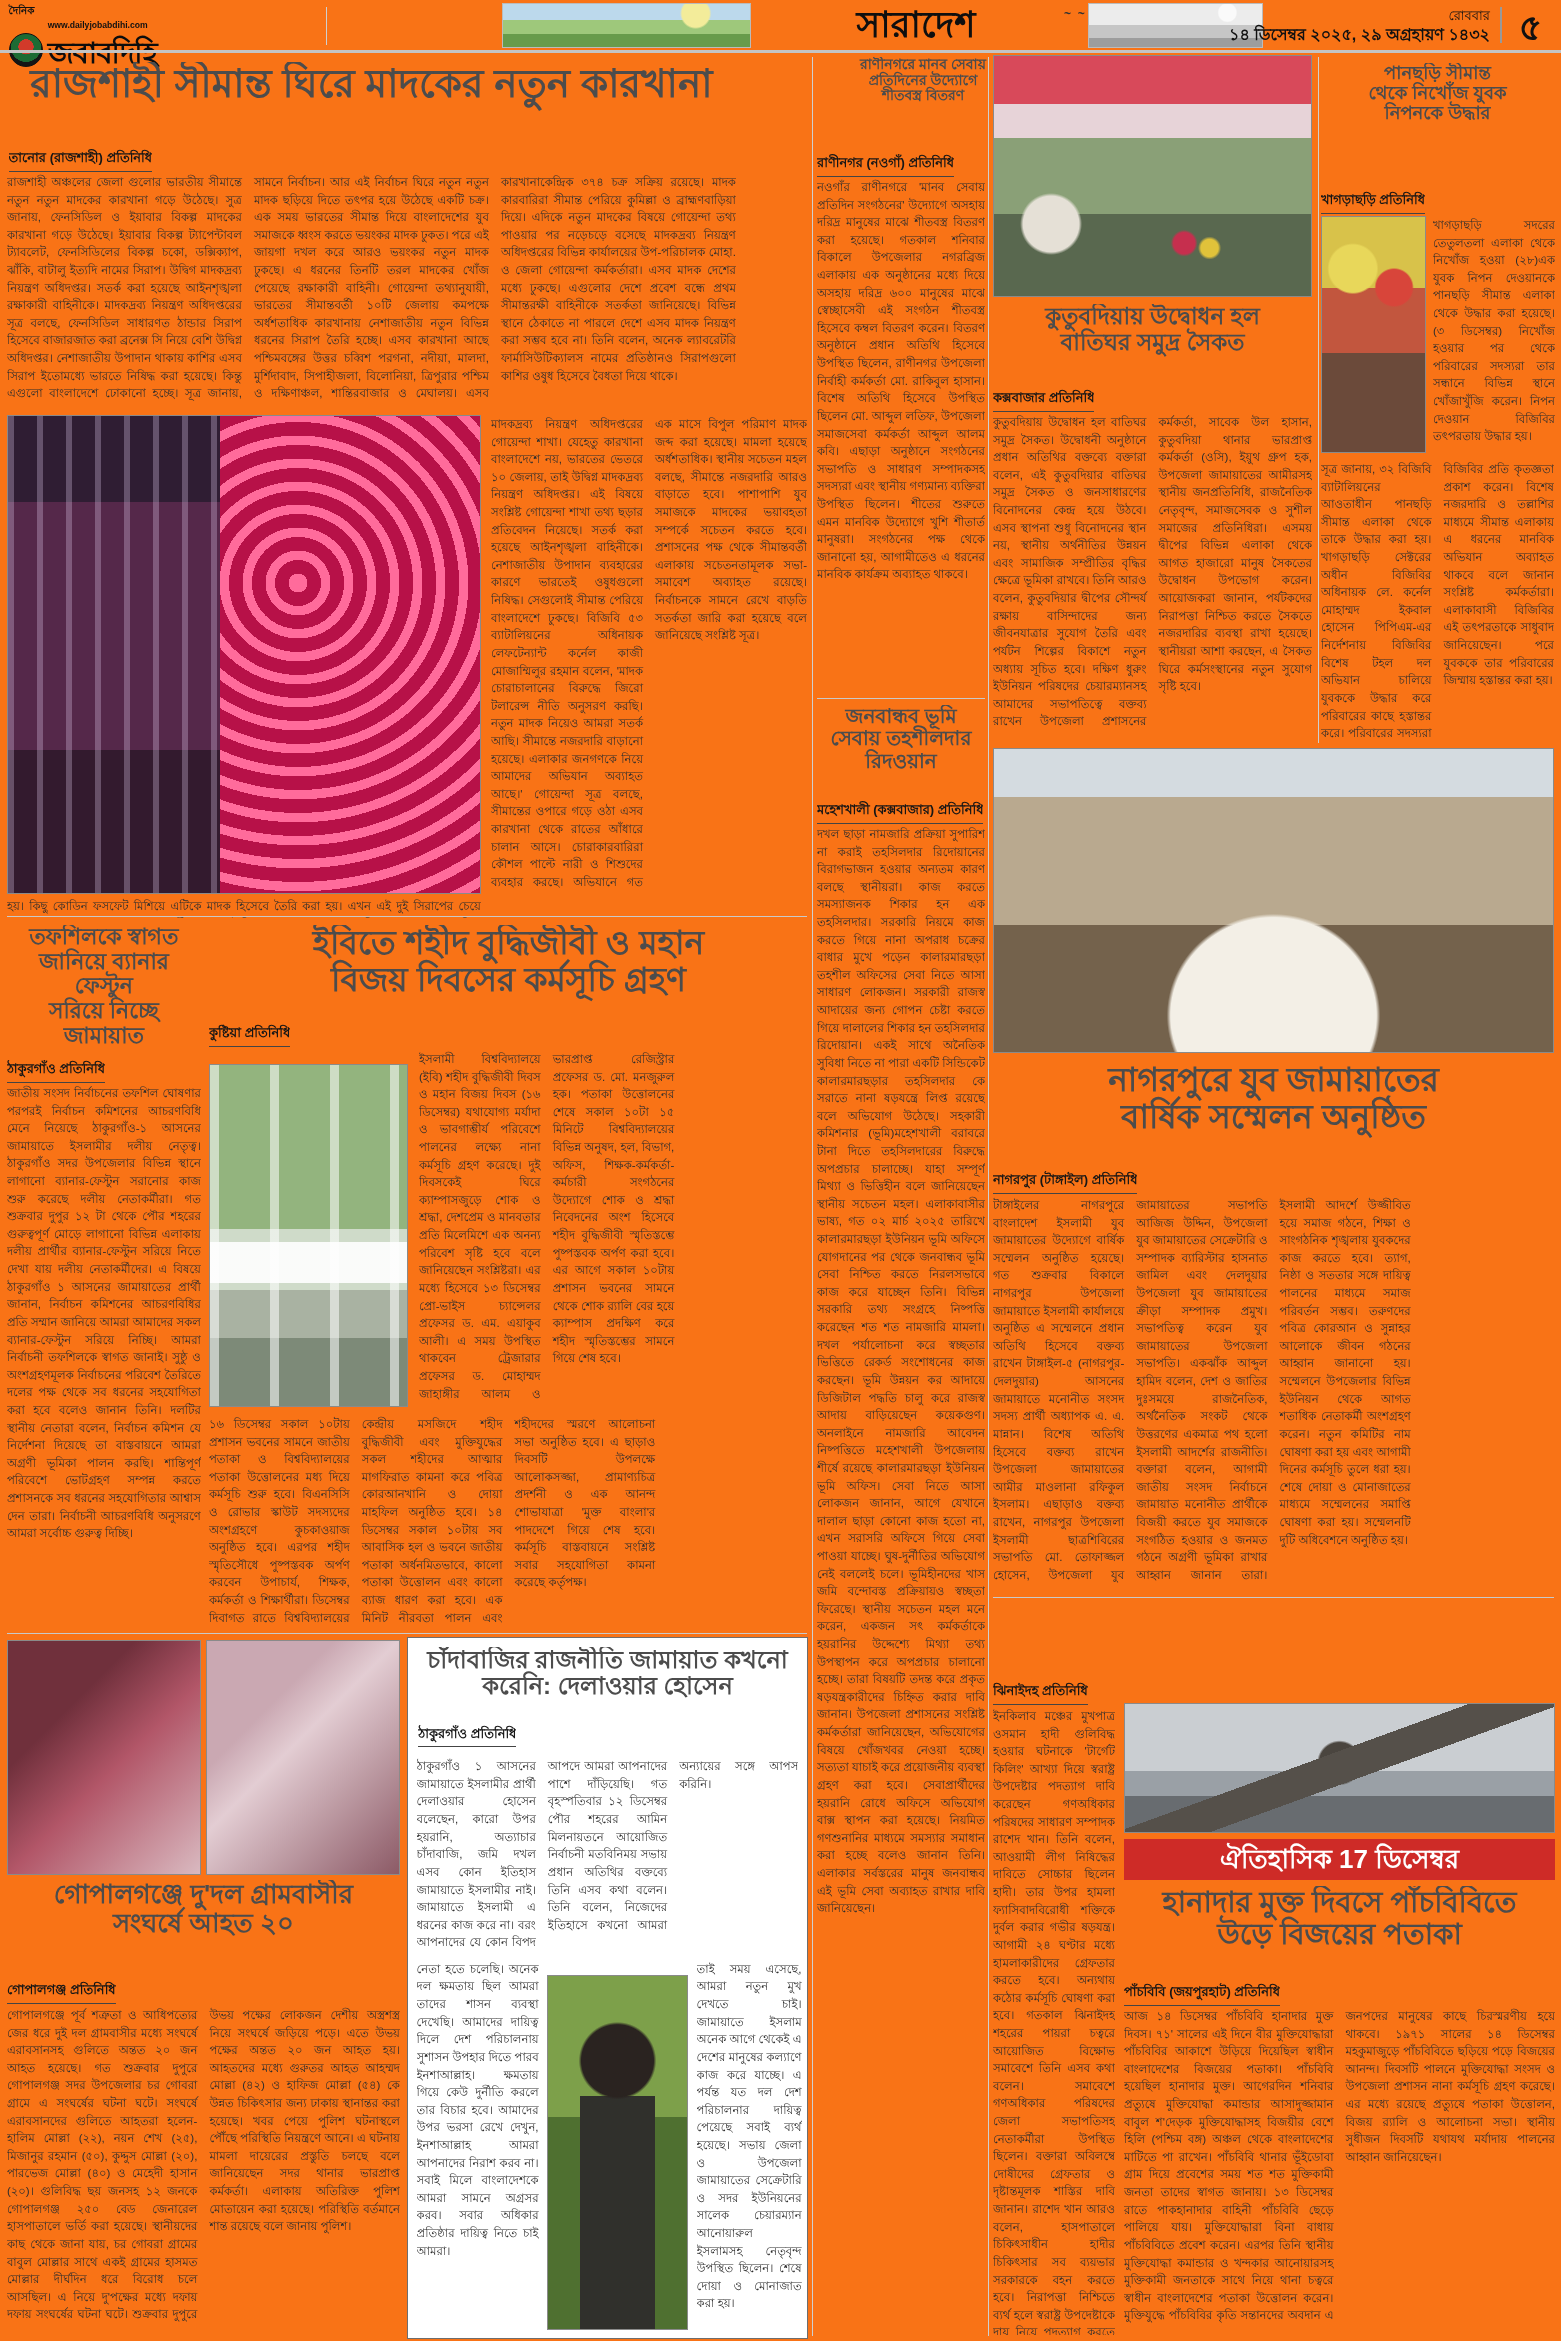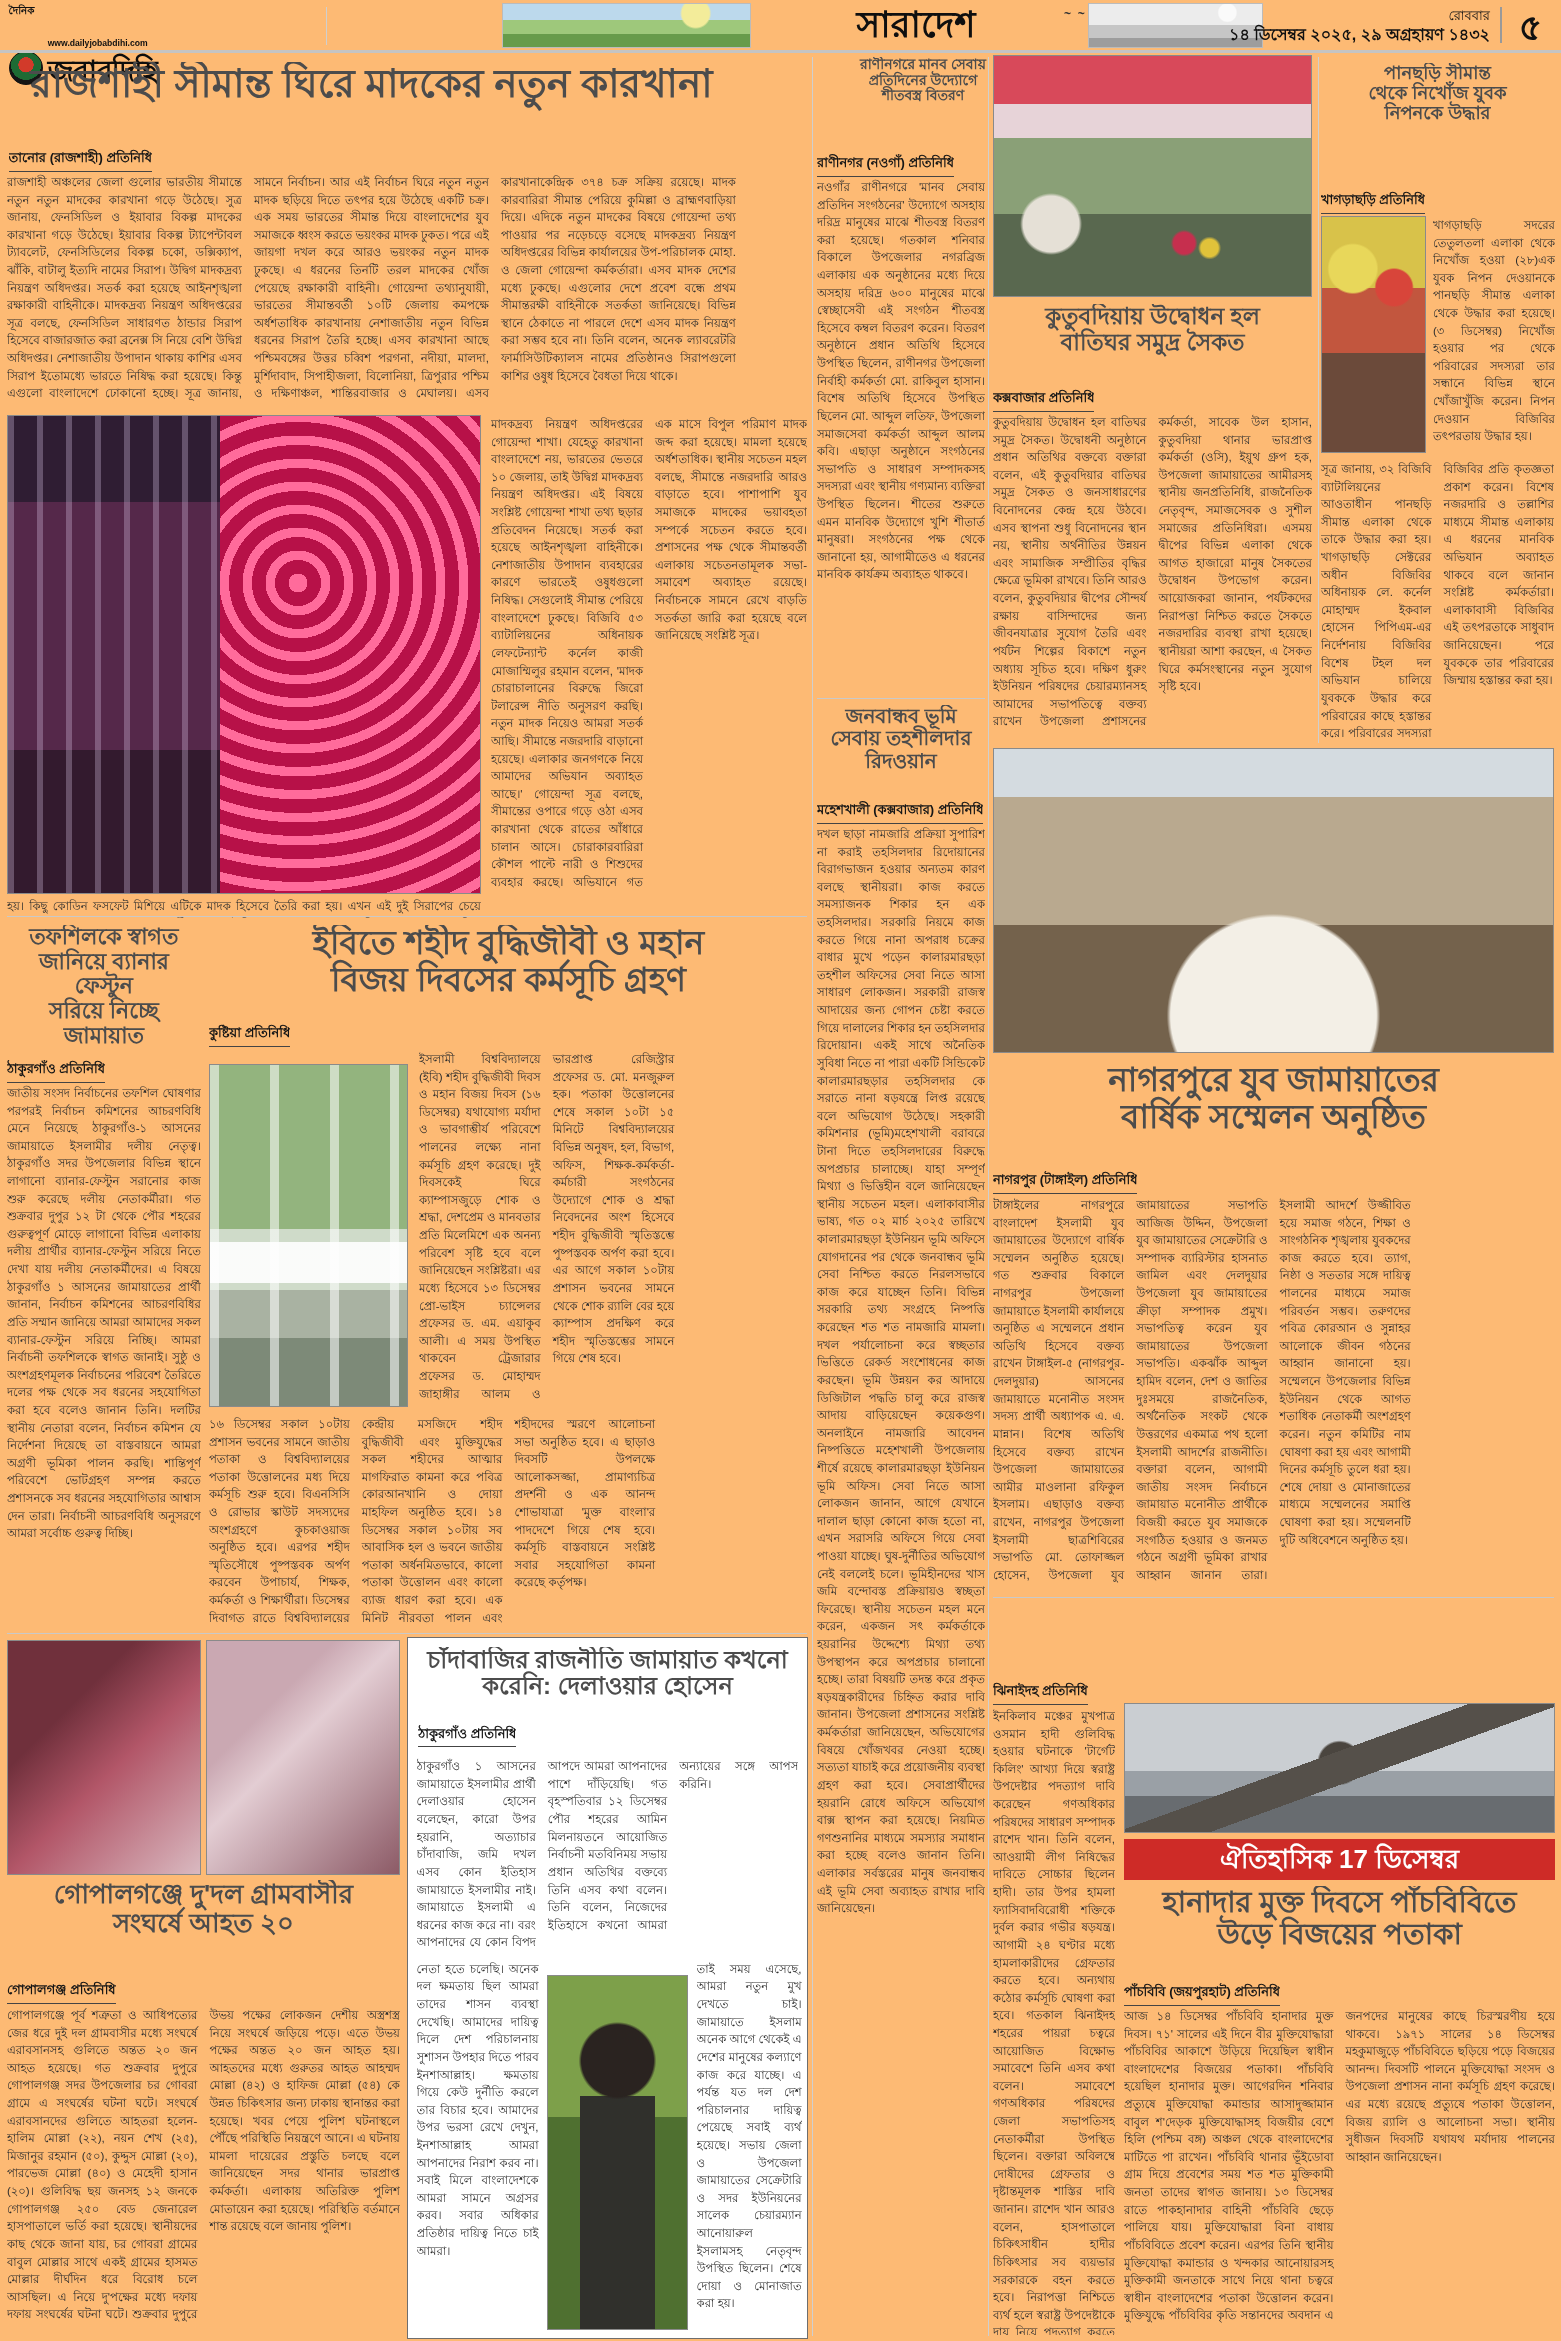--- a/index.html
+++ b/index.html
@@ -1,19 +1,19 @@
 <!DOCTYPE html>
 <html style="font-size:13.7px"><head>
 <meta charset="utf-8">
 <style>
   * { margin:0; padding:0; box-sizing:border-box; }
   html,body { background:#e9e9e9; }
   .page {
     position:relative; width:1561px; height:2342px; margin:0 auto;
-    background:#fdba74; overflow:hidden;
+    background:#f97316; overflow:hidden;
     font-family:"Liberation Sans", sans-serif; color:#2e2e2e;
   }
   .abs { position:absolute; }
   .headline {
     font-weight:bold; color:#4c4c4c; text-align:center;
     white-space:pre-line; line-height:1.12; overflow:hidden;
   }
   .byline {
     font-weight:bold; font-size:13px; color:#161616;
     display:inline-block; border-bottom:1.4px solid #444; padding-bottom:1.7px;
@@ -114,21 +114,21 @@
   .brand-url { font-size:8.6px; color:#111; font-weight:bold; }
   .brand-small { font-size:10.3px; color:#111; font-weight:bold; }
 </style>
 </head>
 <body>
 
 <div class="page">
 
   <div class="abs" style="left:8.6px; top:3.4px;">
     <div class="brand-small">দৈনিক</div>
-    <div style="display:flex; align-items:center; gap:5.1px;margin-top:18px;">
+    <div style="display:flex; align-items:center; gap:5.1px;">
       <div class="brand-emblem"></div>
       <div>
         <div class="brand-url">www.dailyjobabdihi.com</div>
         <div class="brand-name" style="font-size:29px;">জবাবদিহি</div>
       </div>
     </div>
   </div>
   <div class="vrule" style="left:326px; top:6.9px; height:38px;"></div>
   <div class="abs illo-color" style="left:502px; top:2.6px; width:249px; height:45px;"></div>
   <div class="abs section-title" style="left:753px; top:1.7px; width:326px; height:46px; font-size:36px; line-height:46px;">সারাদেশ</div>

